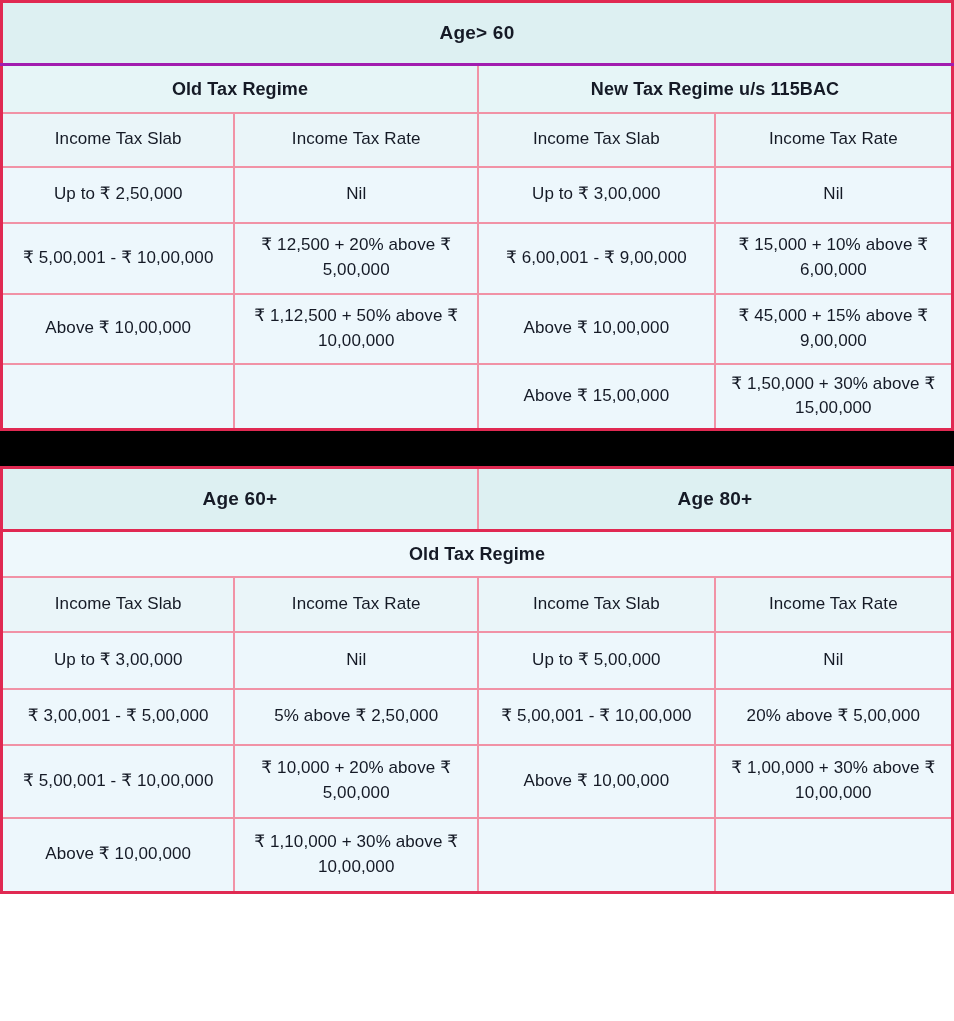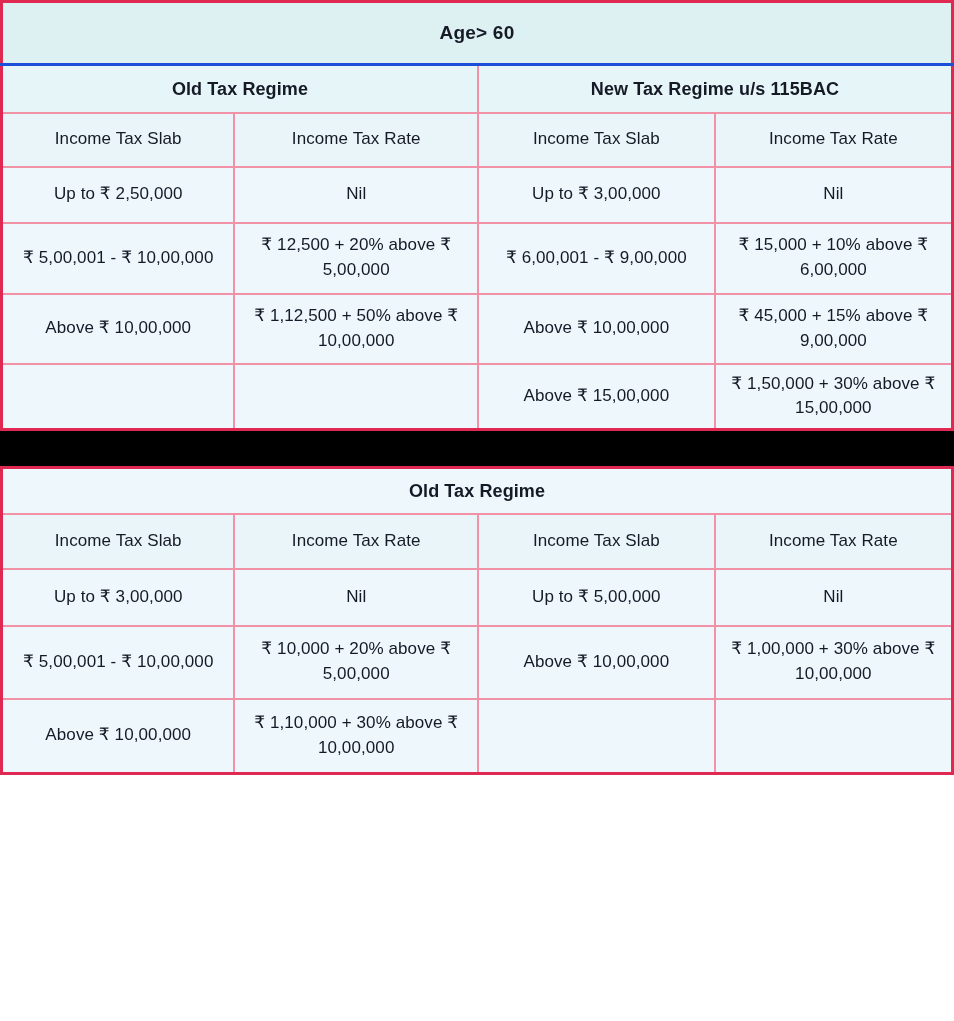--- a/index.html
+++ b/index.html
@@ -30,21 +30,21 @@
     line-height: 1.45;
     padding: 6px 10px;
     background: #edf7fc;
     letter-spacing: 0.1px;
   }
 
   td.title-cell {
     background: #ddf0f2;
     font-weight: 700;
     font-size: 19px;
-    border-bottom: 3px solid #1d4ed8;
+    border-bottom: 3px solid #a21caf;
     letter-spacing: 0.2px;
   }
   td.group-cell {
     background: #e6f5f7;
     font-weight: 700;
     font-size: 18px;
   }
   td.colhead-cell {
     background: #eaf5f9;
     font-size: 17px;
@@ -120,34 +120,44 @@
   <div class="separator-band"></div>
 
   <table class="tax-table">
     <colgroup>
         <col class="c1">
         <col class="c2">
         <col class="c3">
         <col class="c4">
       </colgroup>
     <tbody>
+        <tr style="height:63px;">
+      <td colspan="2" class="title-cell age-cell">Age 60+</td>
+      <td colspan="2" class="title-cell age-cell">Age 80+</td>
+    </tr>
     <tr style="height:46px;">
       <td colspan="4" class="regime-cell">Old Tax Regime</td>
     </tr>
     <tr style="height:55px;">
       <td class="colhead-cell">Income Tax Slab</td>
       <td class="colhead-cell">Income Tax Rate</td>
       <td class="colhead-cell">Income Tax Slab</td>
       <td class="colhead-cell">Income Tax Rate</td>
     </tr>
     <tr style="height:57px;">
       <td>Up to ₹ 3,00,000</td>
       <td>Nil</td>
       <td>Up to ₹ 5,00,000</td>
       <td>Nil</td>
+    </tr>
+    <tr style="height:56px;">
+      <td>₹ 3,00,001 - ₹ 5,00,000</td>
+      <td>5% above ₹ 2,50,000</td>
+      <td>₹ 5,00,001 - ₹ 10,00,000</td>
+      <td>20% above ₹ 5,00,000</td>
     </tr>
     <tr style="height:73px;">
       <td>₹ 5,00,001 - ₹ 10,00,000</td>
       <td>₹ 10,000 + 20% above ₹ 5,00,000</td>
       <td>Above ₹ 10,00,000</td>
       <td>₹ 1,00,000 + 30% above ₹ 10,00,000</td>
     </tr>
     <tr style="height:75px;">
       <td>Above ₹ 10,00,000</td>
       <td>₹ 1,10,000 + 30% above ₹ 10,00,000</td>

